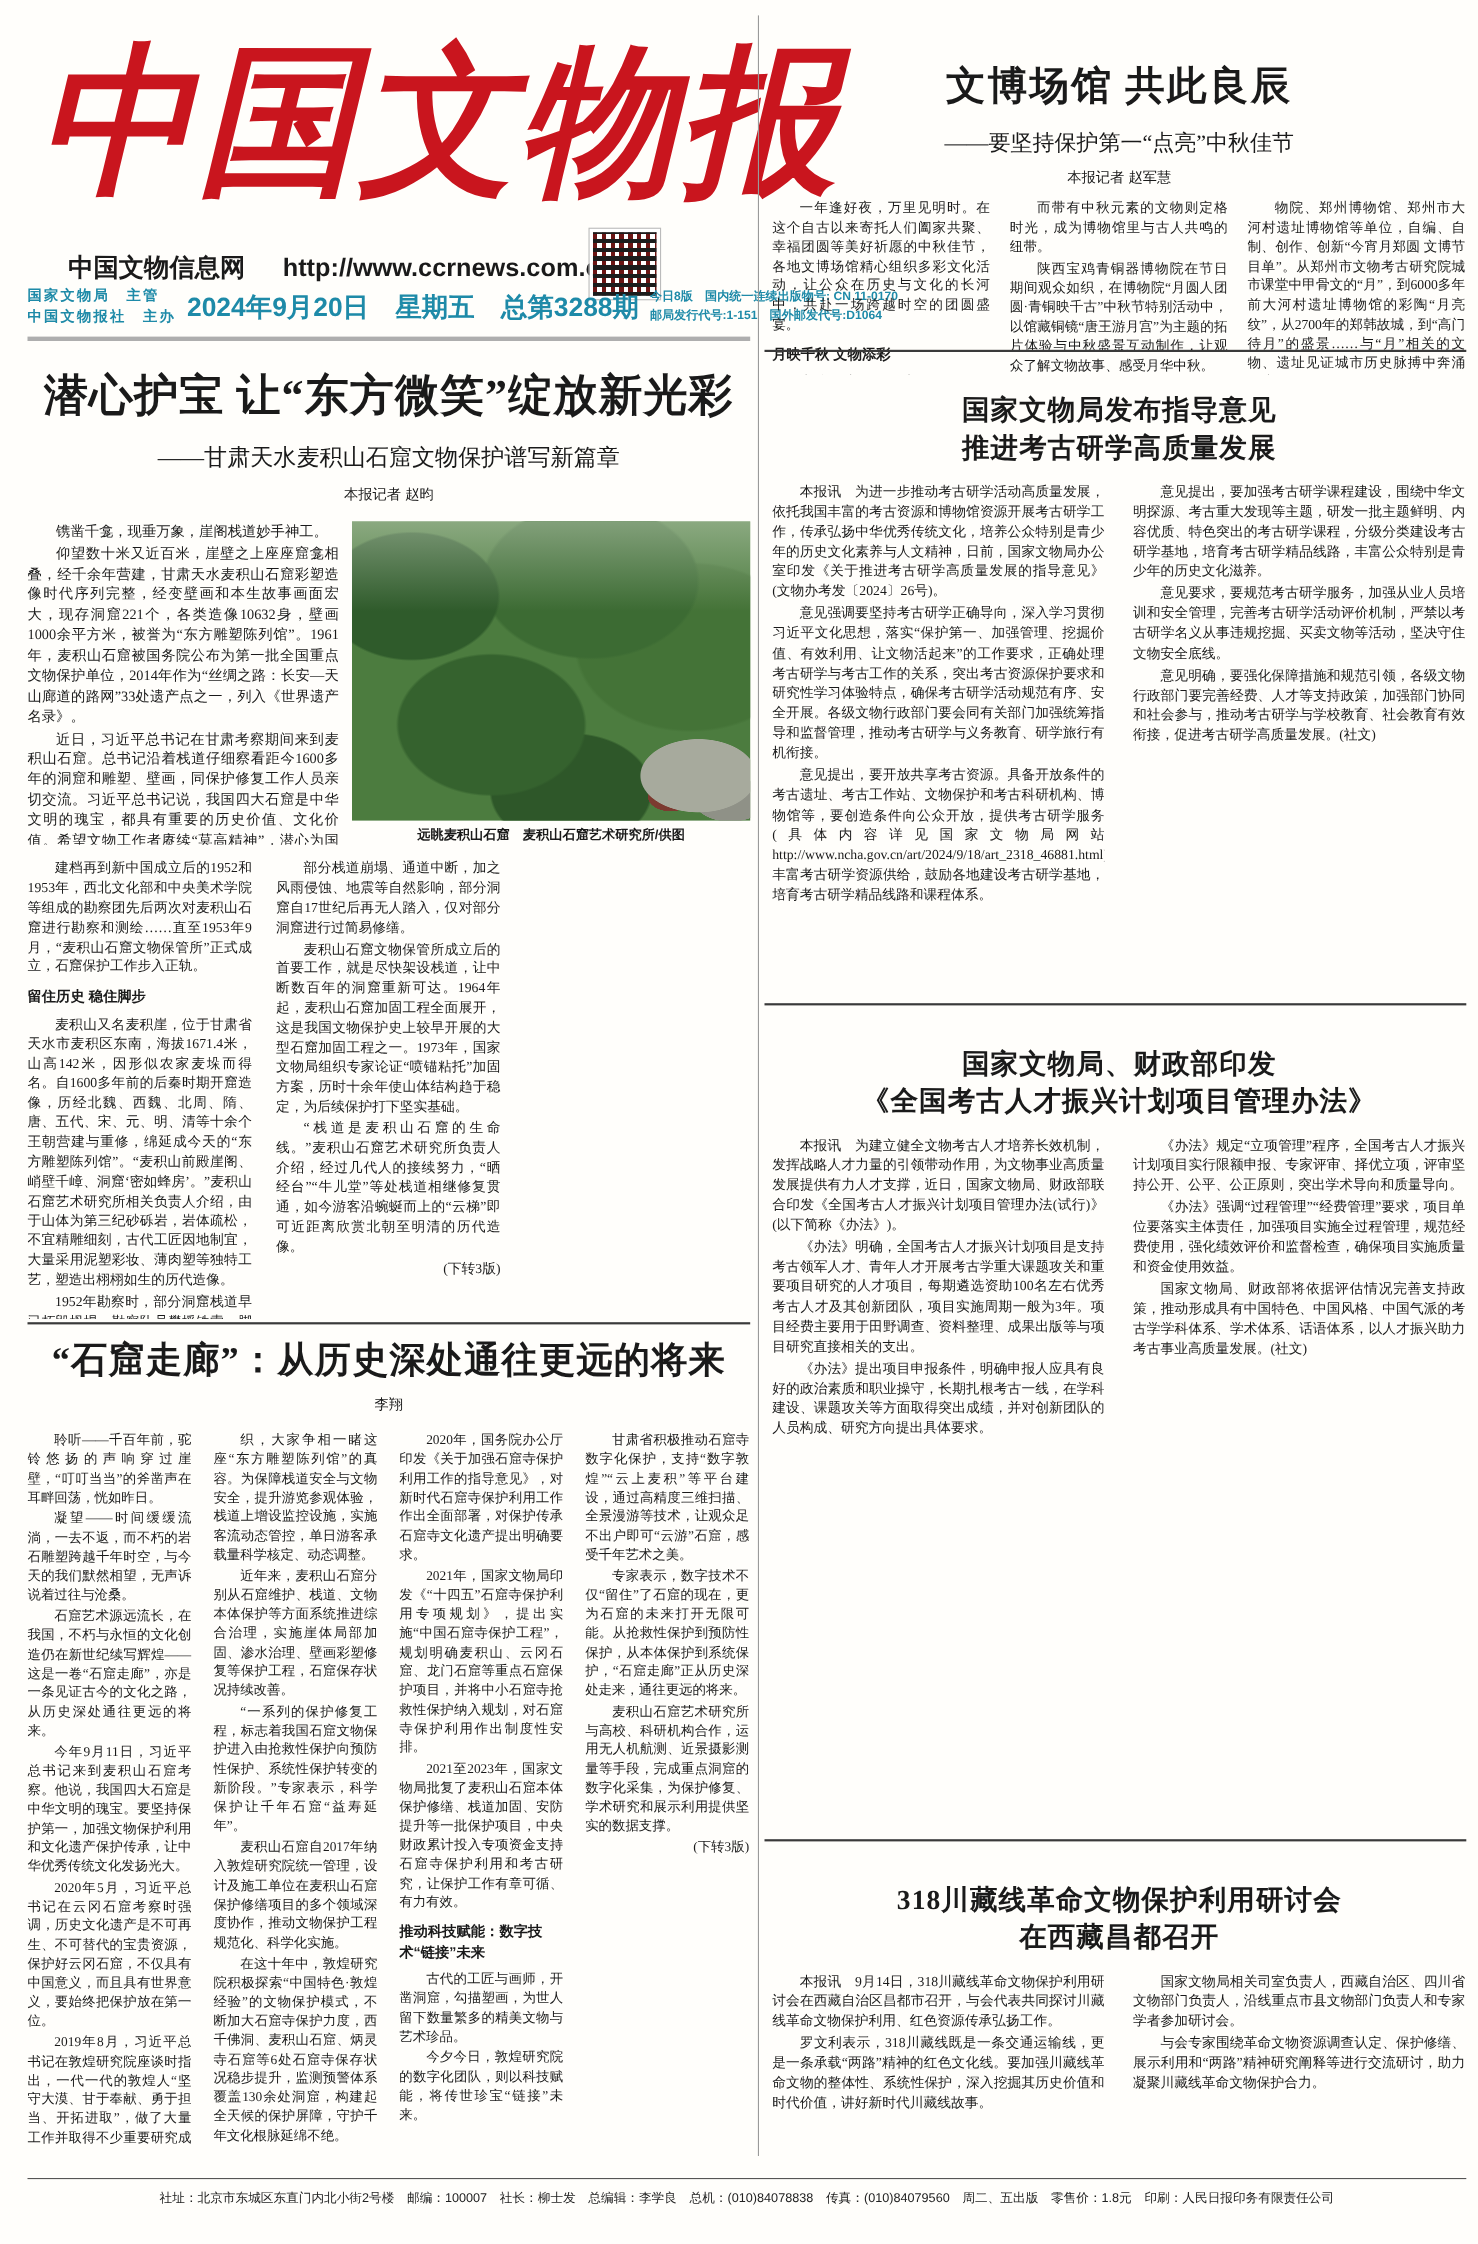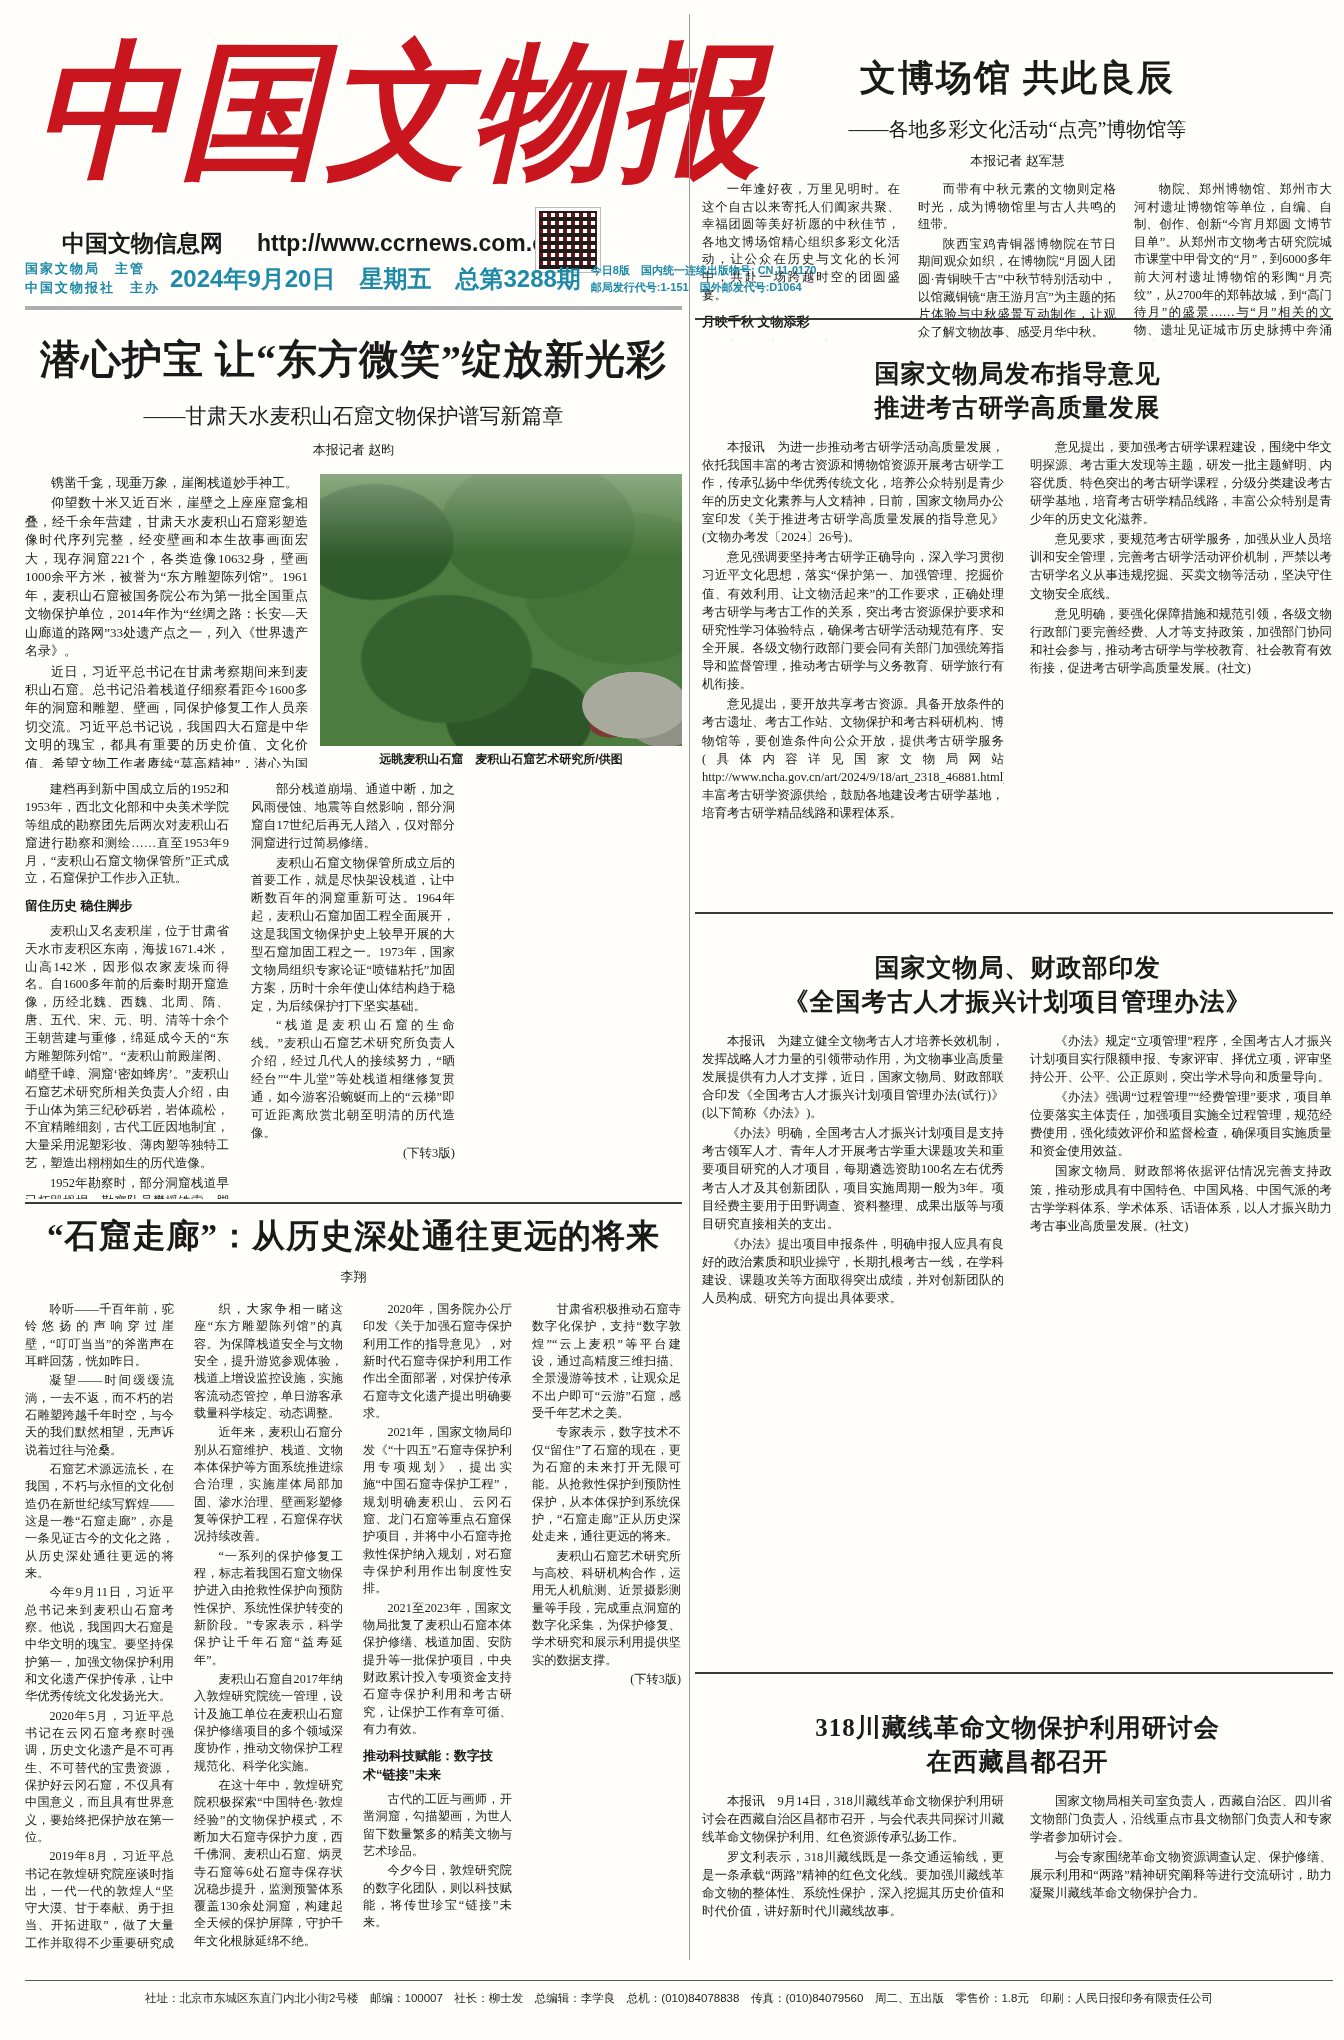--- a/index.html
+++ b/index.html
@@ -106,21 +106,21 @@
     <div class="pub-right">
       <div>今日8版　国内统一连续出版物号: CN 11-0170</div>
       <div>邮局发行代号:1-151　国外邮发代号:D1064</div>
     </div>
   </div>
   <div id="gray-rule"></div>
   <div id="vrule"></div>
 
   <div id="tr-art">
     <div class="tr-title">文博场馆 共此良辰</div>
-    <div class="tr-sub">——各地多彩文化活动“点亮”博物馆等</div>
+    <div class="tr-sub">——要坚持保护第一“点亮”中秋佳节</div>
     <div class="tr-byline">本报记者 赵军慧</div>
     <div class="tr-cols">
       <div class="col">
           <div class="para">一年逢好夜，万里见明时。在这个自古以来寄托人们阖家共聚、幸福团圆等美好祈愿的中秋佳节，各地文博场馆精心组织多彩文化活动，让公众在历史与文化的长河中，共赴一场跨越时空的团圆盛宴。</div>
           <div class="subhead">月映千秋 文物添彩</div>
           <div class="para">古往今来，一轮中秋月，悠悠千古情，寄系中国人独特的情感共鸣，</div>
         </div>
       <div class="col">
           <div class="para">而带有中秋元素的文物则定格时光，成为博物馆里与古人共鸣的纽带。</div>
           <div class="para">陕西宝鸡青铜器博物院在节日期间观众如织，在博物院“月圆人团圆·青铜映千古”中秋节特别活动中，以馆藏铜镜“唐王游月宫”为主题的拓片体验与中秋盛景互动制作，让观众了解文物故事、感受月华中秋。</div>

